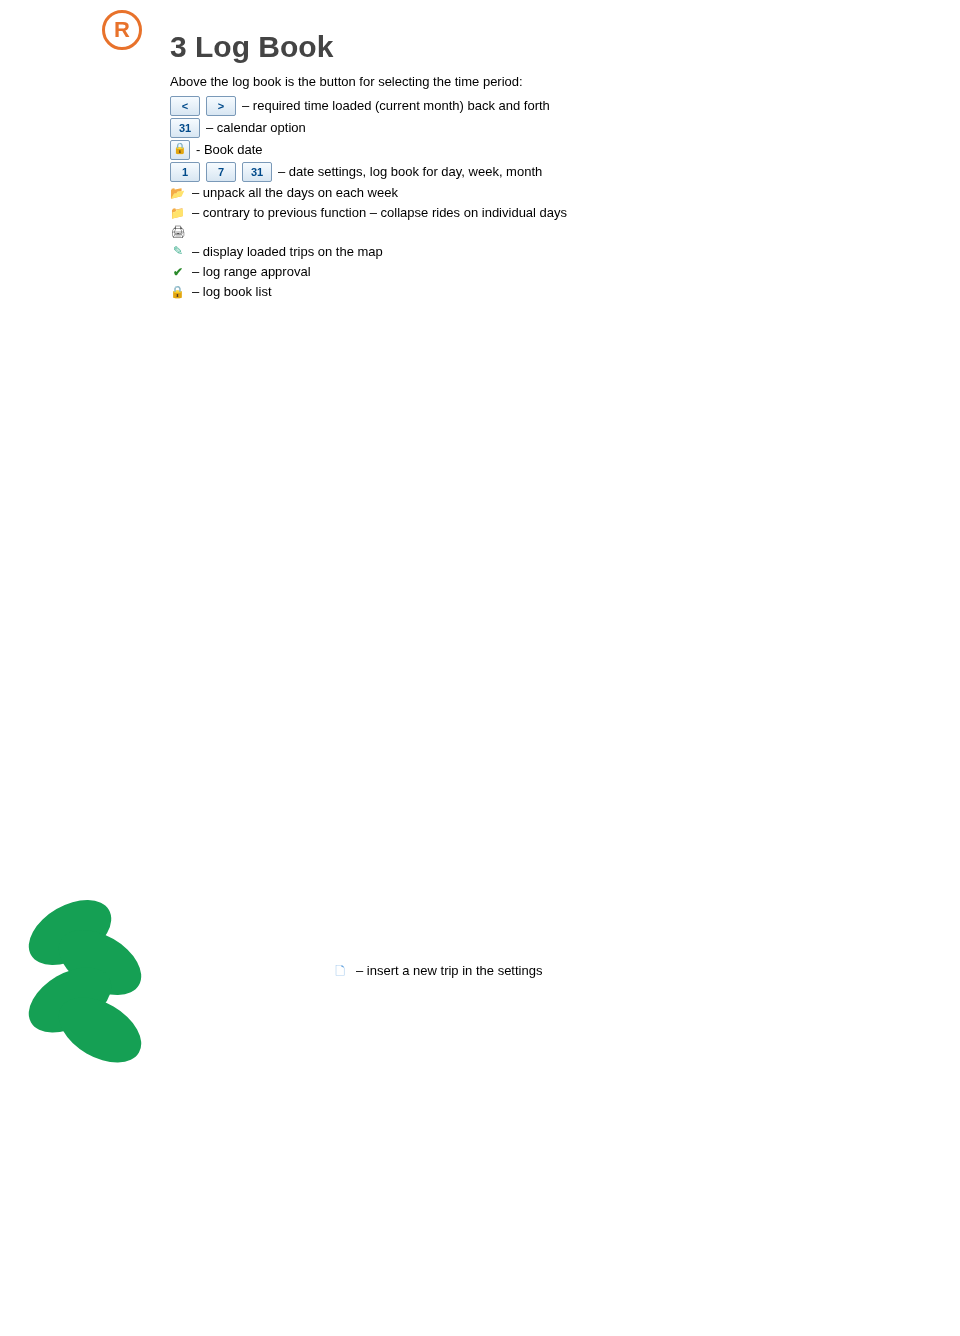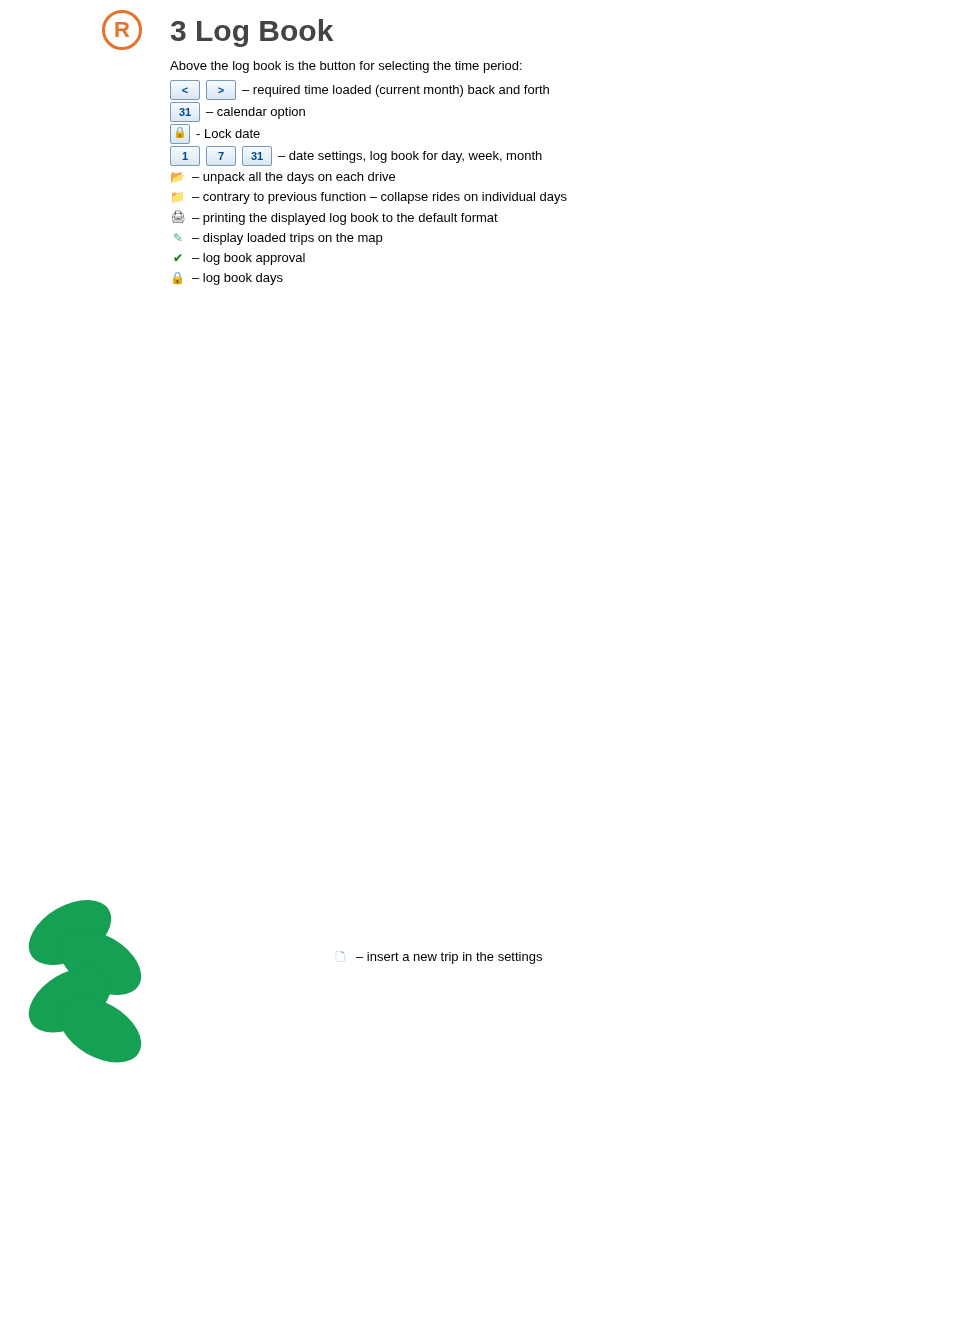--- a/index.html
+++ b/index.html
@@ -3,21 +3,21 @@
 <meta charset="utf-8">
 <style>
 html,body{margin:0;padding:0;font-family:Tahoma,Verdana,sans-serif;font-size:13px;color:#000;background:#fff}
 .page{width:960px;min-height:1336px;position:relative;box-sizing:border-box;padding:10px 10px 10px 170px}
 
 .watermark{position:absolute;left:0;top:0;width:160px;height:1100px;pointer-events:none}
 .watermark .reg{position:absolute;right:18px;top:10px;width:34px;height:34px;border:3px solid #e8722b;border-radius:50%;color:#e8722b;font-size:22px;font-weight:900;display:flex;align-items:center;justify-content:center}
 .watermark .logo{position:absolute;left:10px;top:880px}
 .watermark .logo svg{width:150px;height:210px}
 
-h1{font-family:Tahoma,Verdana,sans-serif;font-size:30px;font-weight:700;color:#444;margin:4px 0 10px}
+h1{font-family:Tahoma,Verdana,sans-serif;font-size:30px;font-weight:700;color:#444;margin:20px 0 10px}
 .body p{margin:0 0 6px;line-height:1.25}
 .iconrow{display:flex;align-items:center;gap:6px;margin:2px 0 2px;line-height:1.4}
 .iconrow .lbl{}
 .btn{display:inline-flex;align-items:center;justify-content:center;min-width:28px;height:18px;border:1px solid #7a99b8;background:linear-gradient(#f6fbff,#d8e6f2);color:#004a8a;font-size:11px;font-weight:700;border-radius:2px}
 .lock{display:inline-block;width:18px;height:18px;border:1px solid #7a99b8;border-radius:2px;background:linear-gradient(#f6fbff,#d8e6f2);position:relative}
 .lock::after{content:"🔒";position:absolute;left:2px;top:0;font-size:11px;color:#c7a500}
 .unlock::after{content:"🔓"}
 .ico{display:inline-flex;width:16px;height:16px;align-items:center;justify-content:center;font-size:12px}
 .ico.folder{color:#d9a300}
 .ico.folderO{color:#d9a300}
@@ -54,51 +54,50 @@
       <span class="btn">&lt;</span>
       <span class="btn">&gt;</span>
       <span class="lbl">– required time loaded (current month) back and forth</span>
     </div>
     <div class="iconrow">
       <span class="btn">31</span>
       <span class="lbl">– calendar option</span>
     </div>
     <div class="iconrow">
       <span class="lock"></span>
-      <span class="lbl">- Lock date</span>
+      <span class="lbl">- Book date</span>
     </div>
     <div class="iconrow">
       <span class="btn">1</span>
       <span class="btn">7</span>
       <span class="btn">31</span>
       <span class="lbl">– date settings, log book for day, week, month</span>
     </div>
     <div class="iconrow">
         <span class="ico folder">📂</span>
-        <span class="lbl">– unpack all the days on each drive</span>
+        <span class="lbl">– unpack all the days on each week</span>
       </div>
     <div class="iconrow">
         <span class="ico folderO">📁</span>
         <span class="lbl">– contrary to previous function – collapse rides on individual days</span>
       </div>
     <div class="iconrow">
         <span class="ico print">🖨</span>
-        <span class="lbl">– printing the displayed log book to the default format</span>
       </div>
     <div class="iconrow">
         <span class="ico map">✎</span>
         <span class="lbl">– display loaded trips on the map</span>
       </div>
     <div class="iconrow">
         <span class="ico check">✔</span>
-        <span class="lbl">– log book approval</span>
+        <span class="lbl">– log range approval</span>
       </div>
     <div class="iconrow">
         <span class="ico lockY">🔒</span>
-        <span class="lbl">– log book days</span>
+        <span class="lbl">– log book list</span>
       </div>
     <div class="iconrow">
         <span class="ico page">🗋</span>
         <span class="lbl">– insert a new trip in the settings</span>
       </div>
 
   </div>
 
 </div>
 

